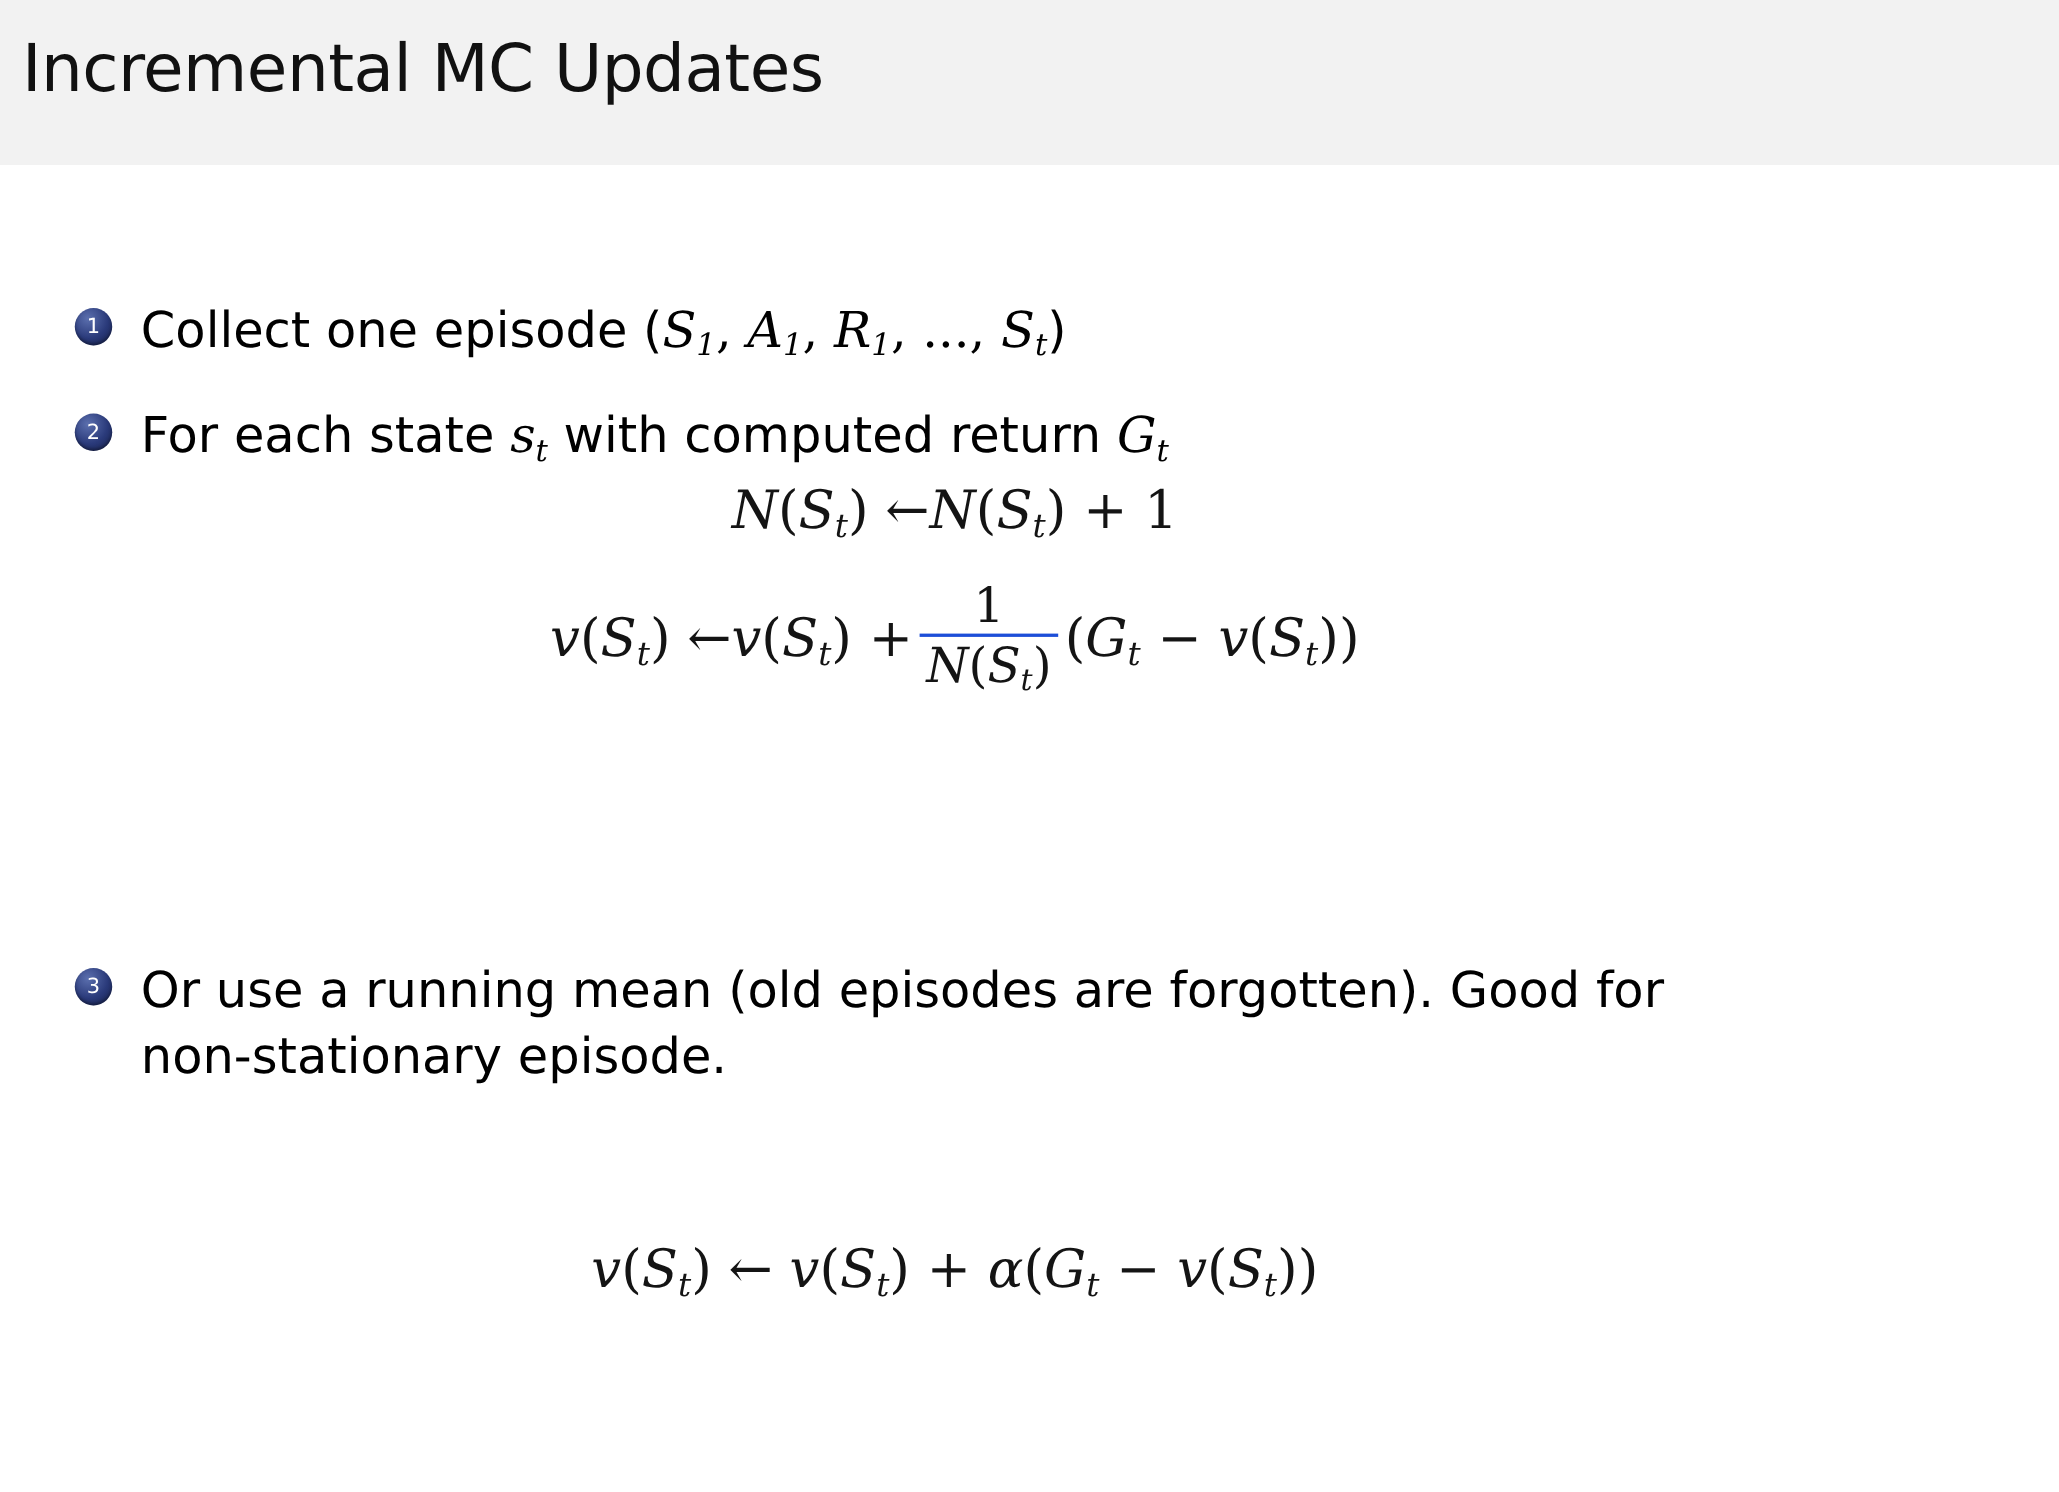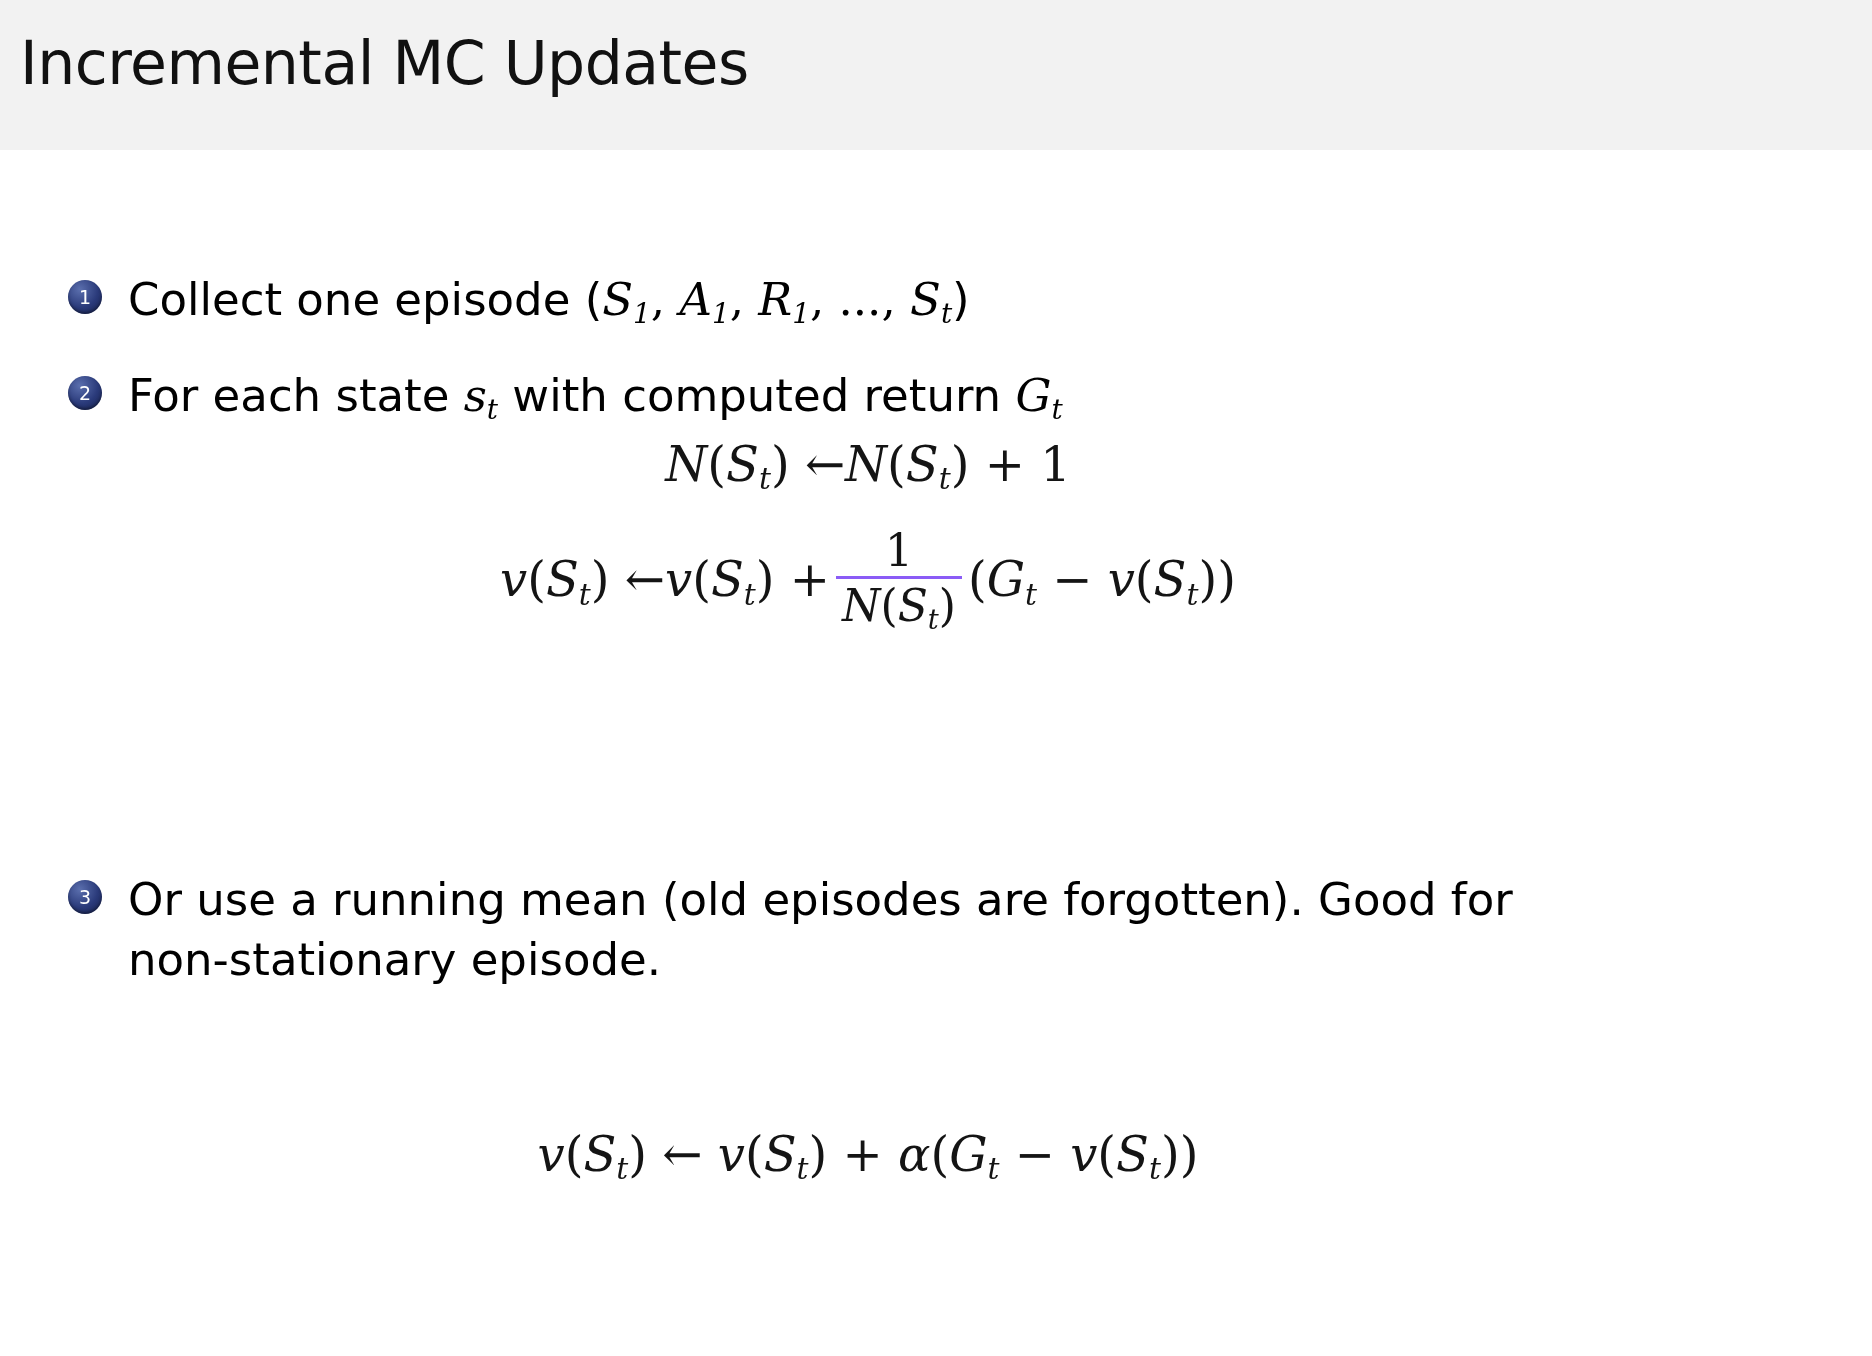--- a/index.html
+++ b/index.html
@@ -127,21 +127,21 @@
     font-style: normal;
     font-family: "DejaVu Serif", serif;
     padding: 0 6px 2px 6px;
     line-height: 1.05;
   }
   .frac .den {
     display: block;
     font-size: 44px;
     font-family: "DejaVu Serif", serif;
     font-style: italic;
-    border-top: 3px solid #8b5cf6;
+    border-top: 3px solid #1d4ed8;
     padding: 2px 6px 0 6px;
     line-height: 1.12;
   }
 
   #eq1 { top: 286px; }
   #eq2 { top: 380px; }
   #eq3 { top: 976px; }
 
   #item1 { left: 68px; top: 120px; }
   #item2 { left: 68px; top: 216px; }

